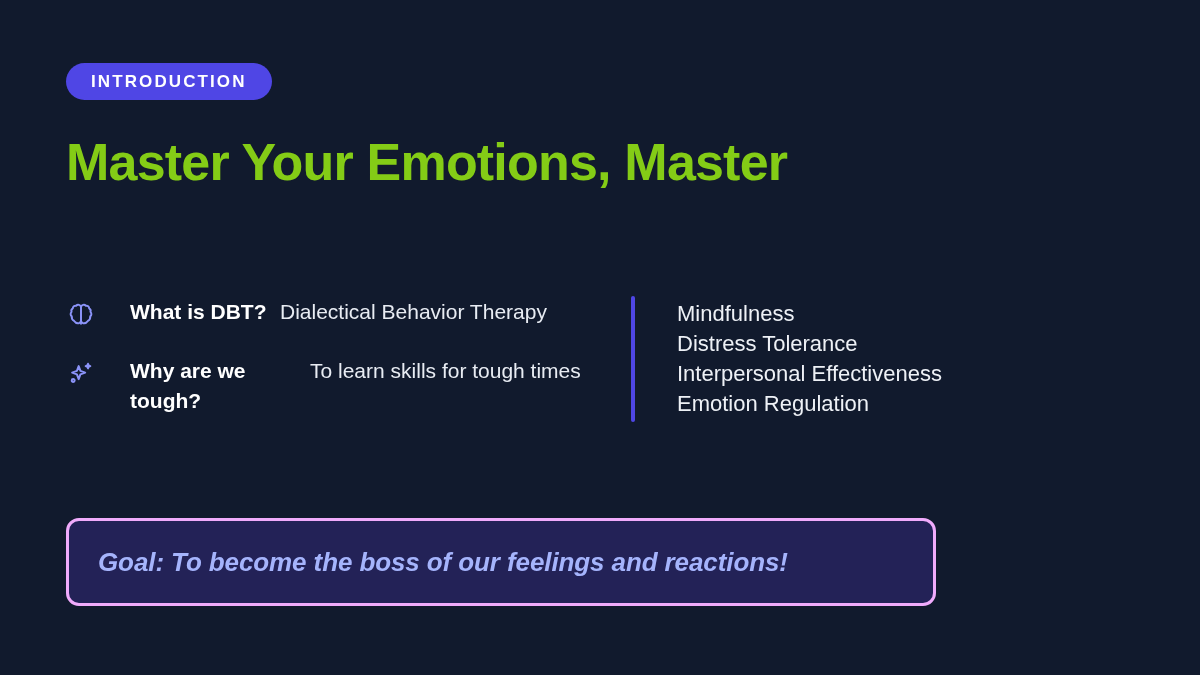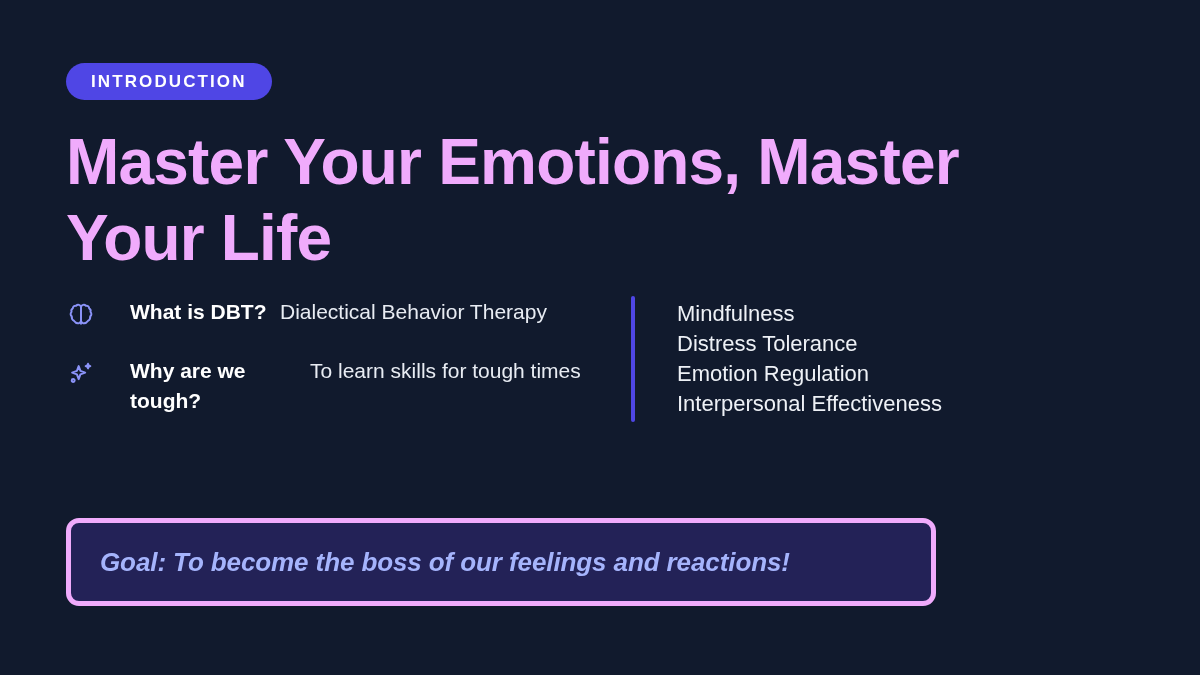--- a/index.html
+++ b/index.html
@@ -39,22 +39,22 @@
     font-weight: bold;
     letter-spacing: 2.1px;
   }
 
   
   .title {
     position: absolute;
     left: 66px;
     top: 124px;
     width: 980px;
-    color: #f0abfc;
-    font-size: 64px;
+    color: #84cc16;
+    font-size: 52px;
     font-weight: bold;
     line-height: 76px;
     letter-spacing: -0.8px;
   }
   .title-line { display: block; white-space: nowrap; }
 
   
   .body-area {
     position: absolute;
     left: 66px;
@@ -143,21 +143,21 @@
   }
 
   
   .goal-card {
     position: absolute;
     left: 66px;
     top: 518px;
     width: 870px;
     height: 88px;
     background: #232257;
-    border: 5px solid #f0abfc;
+    border: 3px solid #f0abfc;
     border-radius: 13px;
     display: flex;
     align-items: center;
     padding-left: 29px;
   }
 
   .goal-text {
     color: #a5b4fc;
     font-size: 26px;
     font-weight: bold;
@@ -169,21 +169,20 @@
 <body>
 
 <div class="slide">
 
   <div class="badge">
     <span>INTRODUCTION</span>
   </div>
 
   <h1 class="title">
     <span class="title-line">Master Your Emotions, Master</span>
-    <span class="title-line">Your Life</span>
   </h1>
 
   <div class="body-area">
 
     <div class="col-left">
 
       <div class="fact-row">
         <span class="fact-icon">
           <svg width="28" height="28" viewBox="0 0 24 24" fill="none" stroke="#8b93f8" stroke-width="1.7" stroke-linecap="round" stroke-linejoin="round">
             <path d="M12 4.5v15"></path>
@@ -207,22 +206,22 @@
         <span class="fact-value indented">To learn skills for tough times</span>
       </div>
 
     </div>
 
     <div class="col-right">
       <div class="accent-bar"></div>
       <div class="module-list">
         <div class="module-item">Mindfulness</div>
         <div class="module-item">Distress Tolerance</div>
+        <div class="module-item">Interpersonal Effectiveness</div>
         <div class="module-item">Emotion Regulation</div>
-        <div class="module-item">Interpersonal Effectiveness</div>
       </div>
     </div>
 
   </div>
 
   <div class="goal-card">
     <span class="goal-text">Goal: To become the boss of our feelings and reactions!</span>
   </div>
 
 </div>

